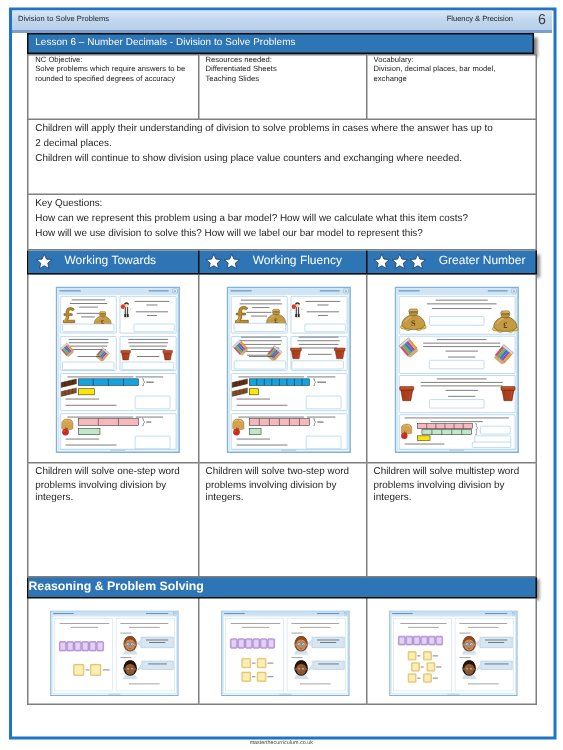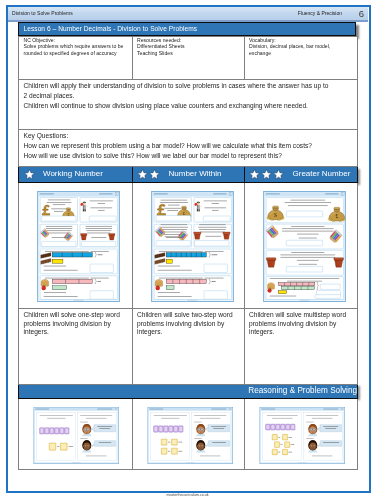--- a/index.html
+++ b/index.html
@@ -24,21 +24,21 @@
   .bigtext{font-size:6.6px;line-height:8.6px;color:#1f1f1f;padding-top:1.5px;}
   .tbl td > div{white-space:nowrap;}
   .tbl td.descr > div{white-space:normal;}
   .col1{width:113.5px}.col2{width:112px}.col3{width:113.5px}
 
   .starbar{padding:0 !important;border:1px solid #0d0d0d !important;background:#2e75b6 !important;height:15px;box-shadow:2px 2px 2px rgba(0,0,0,.45);}
   .starwrap{display:flex;align-items:center;height:15px;padding-left:4.5px;}
   .star{width:11px;height:11px;margin-right:1px;flex:none;}
   .starlabel{color:#fff;font-size:8.0px;margin-left:7.5px;white-space:nowrap;}
 
-  .rps{padding:0 !important;border:1px solid #0d0d0d !important;background:#2e75b6 !important;height:13px;box-shadow:2px 2px 2px rgba(0,0,0,.45);text-align:right;}
+  .rps{padding:0 !important;border:1px solid #0d0d0d !important;background:#2e75b6 !important;height:13px;box-shadow:2px 2px 2px rgba(0,0,0,.45);text-align:left;font-weight:bold;}
   .rps span{color:#fff;font-size:8.2px;line-height:12px;display:block;}
 
   .descr{height:72px;}
   .imgcell{height:125px;padding:0 !important;text-align:center;}
   .imgcell > svg{display:block;width:83px;height:111px;margin:8px 0 0 18px;}
   .imgcell2{padding:0 !important;text-align:center;height:70px;vertical-align:top;}
   .imgcell2 > svg{display:block;width:88.5px;height:57px;margin:8px 0 0 13px;}
 
   .footer{position:absolute;left:0;top:493px;width:375px;text-align:center;font-size:3.6px;color:#444;}
 </style>
@@ -95,32 +95,32 @@
       <div class="bigtext">How can we represent this problem using a bar model? How will we calculate what this item costs?</div>
       <div class="bigtext">How will we use division to solve this? How will we label our bar model to represent this?</div>
     </td>
   </tr>
   <tr>
     <td class="starbar">
       <div class="starwrap">
         <svg class="star" viewBox="0 0 24 24">
                 <path d="M12 1.0 L15.2 8.2 L23.0 8.9 L17.1 14.1 L18.85 21.8 L12 17.8 L5.15 21.8 L6.9 14.1 L1.0 8.9 L8.8 8.2 Z" fill="#ffffff" stroke="#17365d" stroke-width="1.1" stroke-linejoin="miter"></path>
               </svg>
-        <span class="starlabel">Working Number</span>
+        <span class="starlabel">Working Towards</span>
       </div>
     </td>
     <td class="starbar">
       <div class="starwrap">
         <svg class="star" viewBox="0 0 24 24">
                 <path d="M12 1.0 L15.2 8.2 L23.0 8.9 L17.1 14.1 L18.85 21.8 L12 17.8 L5.15 21.8 L6.9 14.1 L1.0 8.9 L8.8 8.2 Z" fill="#ffffff" stroke="#17365d" stroke-width="1.1" stroke-linejoin="miter"></path>
               </svg>
         <svg class="star" viewBox="0 0 24 24">
                 <path d="M12 1.0 L15.2 8.2 L23.0 8.9 L17.1 14.1 L18.85 21.8 L12 17.8 L5.15 21.8 L6.9 14.1 L1.0 8.9 L8.8 8.2 Z" fill="#ffffff" stroke="#17365d" stroke-width="1.1" stroke-linejoin="miter"></path>
               </svg>
-        <span class="starlabel">Number Within</span>
+        <span class="starlabel">Working Fluency</span>
       </div>
     </td>
     <td class="starbar">
       <div class="starwrap">
         <svg class="star" viewBox="0 0 24 24">
                 <path d="M12 1.0 L15.2 8.2 L23.0 8.9 L17.1 14.1 L18.85 21.8 L12 17.8 L5.15 21.8 L6.9 14.1 L1.0 8.9 L8.8 8.2 Z" fill="#ffffff" stroke="#17365d" stroke-width="1.1" stroke-linejoin="miter"></path>
               </svg>
         <svg class="star" viewBox="0 0 24 24">
                 <path d="M12 1.0 L15.2 8.2 L23.0 8.9 L17.1 14.1 L18.85 21.8 L12 17.8 L5.15 21.8 L6.9 14.1 L1.0 8.9 L8.8 8.2 Z" fill="#ffffff" stroke="#17365d" stroke-width="1.1" stroke-linejoin="miter"></path>
               </svg>

